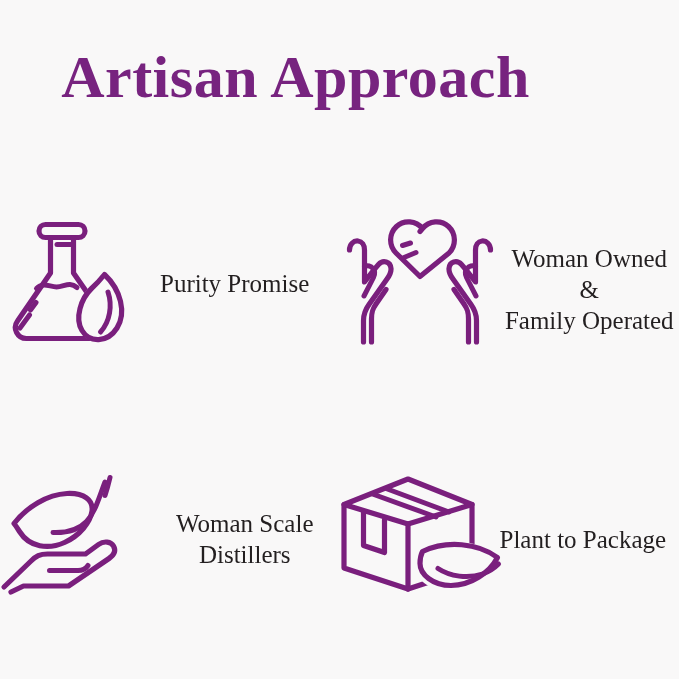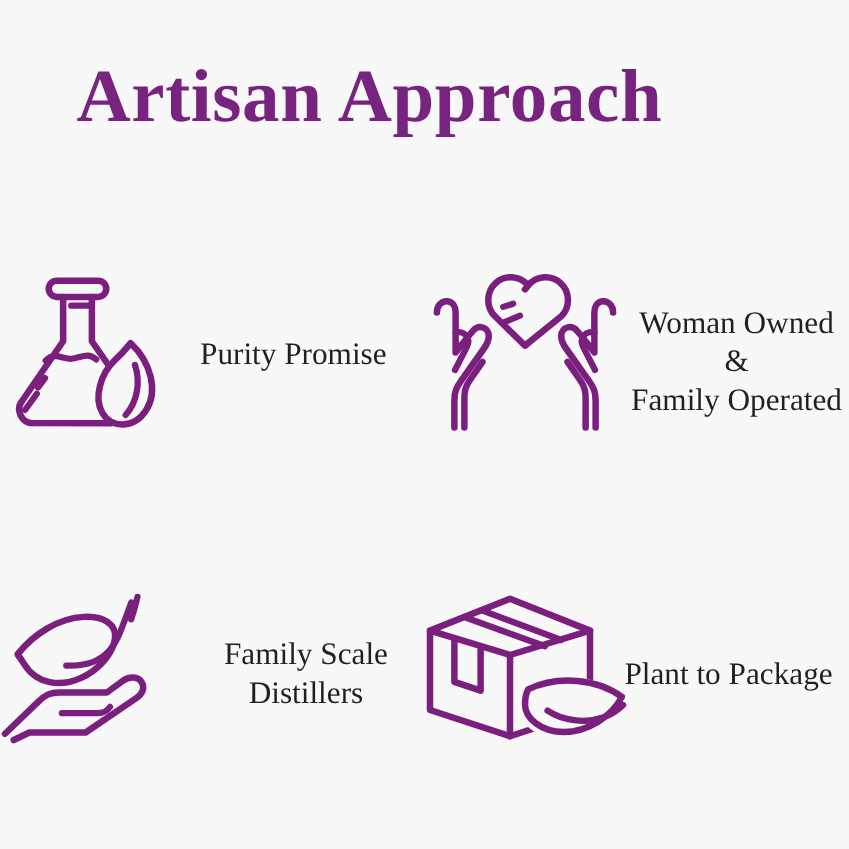--- a/index.html
+++ b/index.html
@@ -175,21 +175,21 @@
 
           <path class="stroke-thin" d="M105 8 c-7 18.5 -10 30.5 -18.5 39.5 c-8.5 9 -20 11.5 -33.5 11"></path>
 
           <path class="stroke-thin" d="M110 3.5 c-2 8.5 -3.5 13.5 -5 18"></path>
 
           <path class="stroke" d="M4 113 L30.5 87.5 c5.5 -5.5 9.5 -7.5 17 -7.5 h38 l13 -9.5 c5.5 -4 12.5 -3 15 1.5 c2.5 4.5 0.5 9 -4.5 12.5 L68.5 112 H23.5 L11 118"></path>
 
           <path class="stroke-thin" d="M49.5 96.5 h28.5 c5 0 8 -2 10 -5"></path>
         </svg>
       </div>
-      <div class="caption">Family Scale Distillers</div>
+      <div class="caption">Woman Scale Distillers</div>
     </div>
 
     <div class="cell cell-4">
       <div class="icon-wrap">
         <svg width="168" height="122" viewBox="0 0 168 122" aria-hidden="true">
 
           <path class="stroke" d="M8 33.5 V97 L72 118 V53"></path>
 
           <path class="stroke" d="M136 33.5 V97 L72 118"></path>
 

